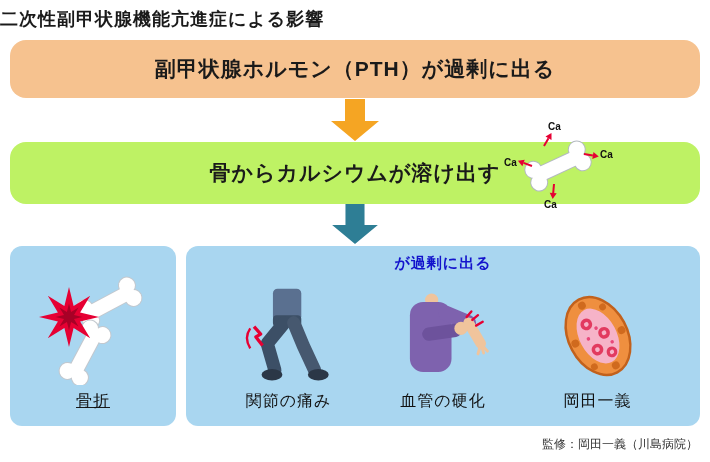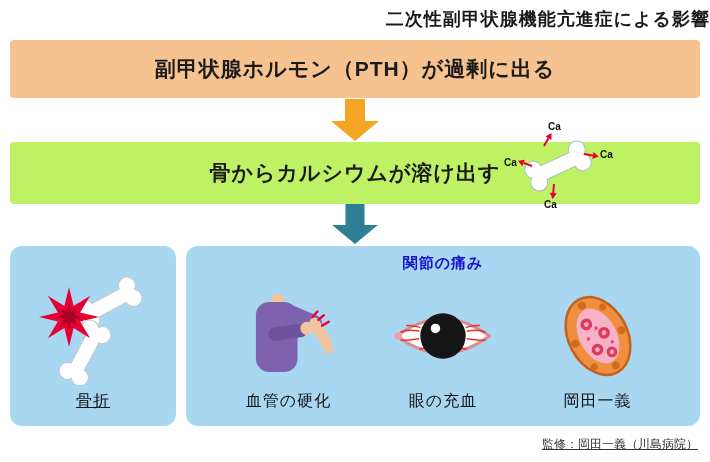--- a/index.html
+++ b/index.html
@@ -1,23 +1,23 @@
 <!DOCTYPE html>
 <html><head>
 <meta charset="utf-8">
 <style>
   * { margin:0; padding:0; box-sizing:border-box; }
   html,body { background:#ffffff; }
   body { font-family:"Liberation Sans","DejaVu Sans",sans-serif; color:#1a1a1a; }
   .canvas { position:relative; width:710px; height:462px; background:#ffffff; overflow:hidden; }
 
-  .title { position:absolute; top:7px; left:0; width:100%; text-align:right;
+  .title { position:absolute; top:7px; left:0; width:100%; text-align:left;
            font-size:18px; font-weight:bold; letter-spacing:1px; }
 
-  .banner { position:absolute; left:10px; width:690px; border-radius:4px;
+  .banner { position:absolute; left:10px; width:690px; border-radius:16px;
             display:flex; align-items:center; justify-content:center;
             font-size:21px; font-weight:bold; letter-spacing:1px; }
   .banner.orange { top:40px; height:58px; background:#f6c28f; }
   .banner.blue   { top:142px; height:62px; background:#bef264; }
 
   .flow-arrow { position:absolute; left:331px; width:48px; height:42px; }
   .flow-arrow.orange { top:99px; }
   .flow-arrow.teal   { top:204px; height:40px; }
 
   .bone-ca { position:absolute; left:498px; top:116px; width:120px; height:96px; }
@@ -29,21 +29,21 @@
   .box.right { left:186px; width:514px; }
 
   .ectopic-title { position:absolute; top:8px; left:0; width:100%; text-align:center;
                    font-size:15px; font-weight:bold; color:#1313cc; letter-spacing:1px; }
 
   .items-row { width:100%; display:flex; justify-content:space-evenly; align-items:flex-end; }
   .item { display:flex; flex-direction:column; align-items:center; }
   .item-label { margin-top:6px; font-size:16px; font-weight:normal; color:#111;
                 letter-spacing:1px; white-space:nowrap; }
 
-  .credit { position:absolute; right:12px; top:436px; font-size:12px; color:#333;text-decoration:underline; }
+  .credit { position:absolute; right:12px; top:436px; font-size:12px; color:#333; }
 </style>
 </head>
 <body>
 
 <div class="canvas">
 
   <div class="title">二次性副甲状腺機能亢進症による影響</div>
 
   <div class="banner orange">
     <span>副甲状腺ホルモン（PTH）が過剰に出る</span>
@@ -119,61 +119,55 @@
       <use href="#bone-a" transform="translate(62,86) rotate(-62)"></use>
       <g transform="translate(46,50)">
         <polygon fill="#e60033" points="30,0 11.1,4.6 21.2,21.2 4.6,11.1 0,30 -4.6,11.1 -21.2,21.2 -11.1,4.6 -30,0 -11.1,-4.6 -21.2,-21.2 -4.6,-11.1 0,-30 4.6,-11.1 21.2,-21.2 11.1,-4.6"></polygon>
         <polygon fill="#a80026" transform="scale(0.45)" points="30,0 11.1,4.6 21.2,21.2 4.6,11.1 0,30 -4.6,11.1 -21.2,21.2 -11.1,4.6 -30,0 -11.1,-4.6 -21.2,-21.2 -4.6,-11.1 0,-30 4.6,-11.1 21.2,-21.2 11.1,-4.6"></polygon>
       </g>
     </svg>
     <div class="item-label">骨折</div>
   </div>
 
   <div class="box right">
-    <div class="ectopic-title">関節の痛み</div>
+    <div class="ectopic-title">が過剰に出る</div>
     <div class="items-row">
 
+      <div class="item">
+        <svg width="104" height="98" viewBox="0 0 110 100">
+          <rect x="38" y="0" width="30" height="34" rx="5" fill="#5a7090"></rect>
+          <rect x="38" y="28" width="30" height="12" rx="4" fill="#3c4f66"></rect>
+          <path d="M50,36 L32,58 L40,86" stroke="#3c4f66" stroke-width="14" stroke-linecap="round" stroke-linejoin="round" fill="none"></path>
+          <path d="M60,36 L70,60 L82,86" stroke="#46586f" stroke-width="14" stroke-linecap="round" stroke-linejoin="round" fill="none"></path>
+          <ellipse cx="37" cy="91" rx="11" ry="6" fill="#2b3747"></ellipse>
+          <ellipse cx="86" cy="91" rx="11" ry="6" fill="#2b3747"></ellipse>
+          <g>
+            <polyline points="18,40 25,48 20,51 27,60" stroke="#e60033" stroke-width="3.5" fill="none" stroke-linejoin="round"></polyline>
+            <path d="M14,42 Q7,52 14,63" stroke="#e60033" stroke-width="2.5" fill="none"></path>
+          </g>
+        </svg>
+        <div class="item-label">関節の痛み</div>
+      </div>
 
       <div class="item">
         <svg width="104" height="98" viewBox="0 0 110 100">
           <ellipse cx="43" cy="12" rx="7" ry="7" fill="#f0c49c"></ellipse>
           <rect x="20" y="14" width="44" height="74" rx="14" fill="#7e62ae"></rect>
           <path d="M58,26 L82,36" stroke="#7e62ae" stroke-width="16" stroke-linecap="round"></path>
           <path d="M82,36 L95,58" stroke="#f0c49c" stroke-width="11" stroke-linecap="round"></path>
           <path d="M95,58 L102,66 M95,58 L98,68 M95,58 L92,69" stroke="#f0c49c" stroke-width="3" stroke-linecap="round"></path>
           <path d="M40,48 L68,44" stroke="#6d529c" stroke-width="14" stroke-linecap="round"></path>
           <circle cx="74" cy="42" r="7" fill="#f0c49c"></circle>
           <g>
             <path d="M80,30 L85,24 M86,33 L92,28 M90,39 L97,35" stroke="#e60033" stroke-width="2.5" stroke-linecap="round"></path>
           </g>
         </svg>
         <div class="item-label">血管の硬化</div>
       </div>
 
-      <div class="item">
-        <svg width="104" height="98" viewBox="0 0 110 100">
-          <g transform="translate(0,12)">
-            <path d="M6,38 Q55,2 104,38 Q55,74 6,38 Z" fill="#ffffff" stroke="#dd8c8c" stroke-width="3"></path>
-            <g stroke="#e03535" stroke-width="1.6" fill="none">
-              <path d="M10,34 C18,30 24,32 30,33"></path>
-              <path d="M10,42 C18,44 24,41 30,41"></path>
-              <path d="M16,27 C22,26 26,28 31,29"></path>
-              <path d="M100,34 C92,30 86,32 80,33"></path>
-              <path d="M100,42 C92,44 86,41 80,41"></path>
-              <path d="M94,27 C88,26 84,28 79,29"></path>
-              <path d="M30,52 C36,50 40,50 44,49"></path>
-              <path d="M80,52 C74,50 70,50 66,49"></path>
-            </g>
-            <circle cx="55" cy="38" r="24" fill="#151515"></circle>
-            <circle cx="47" cy="30" r="5" fill="#ffffff"></circle>
-            <circle cx="8" cy="38" r="4" fill="#f0a0a0"></circle>
-          </g>
-        </svg>
-        <div class="item-label">眼の充血</div>
-      </div>
 
       <div class="item">
         <svg width="104" height="98" viewBox="0 0 100 100">
           <g transform="translate(50,50) rotate(-28)">
             <ellipse rx="30" ry="42" fill="#ef8f3f" stroke="#c2611c" stroke-width="2.5"></ellipse>
             <g fill="#d06a1e">
               <circle cx="0" cy="-35" r="4"></circle>
               <circle cx="2" cy="35" r="4"></circle>
               <circle cx="-24" cy="-4" r="4"></circle>
               <circle cx="24" cy="6" r="4"></circle>

